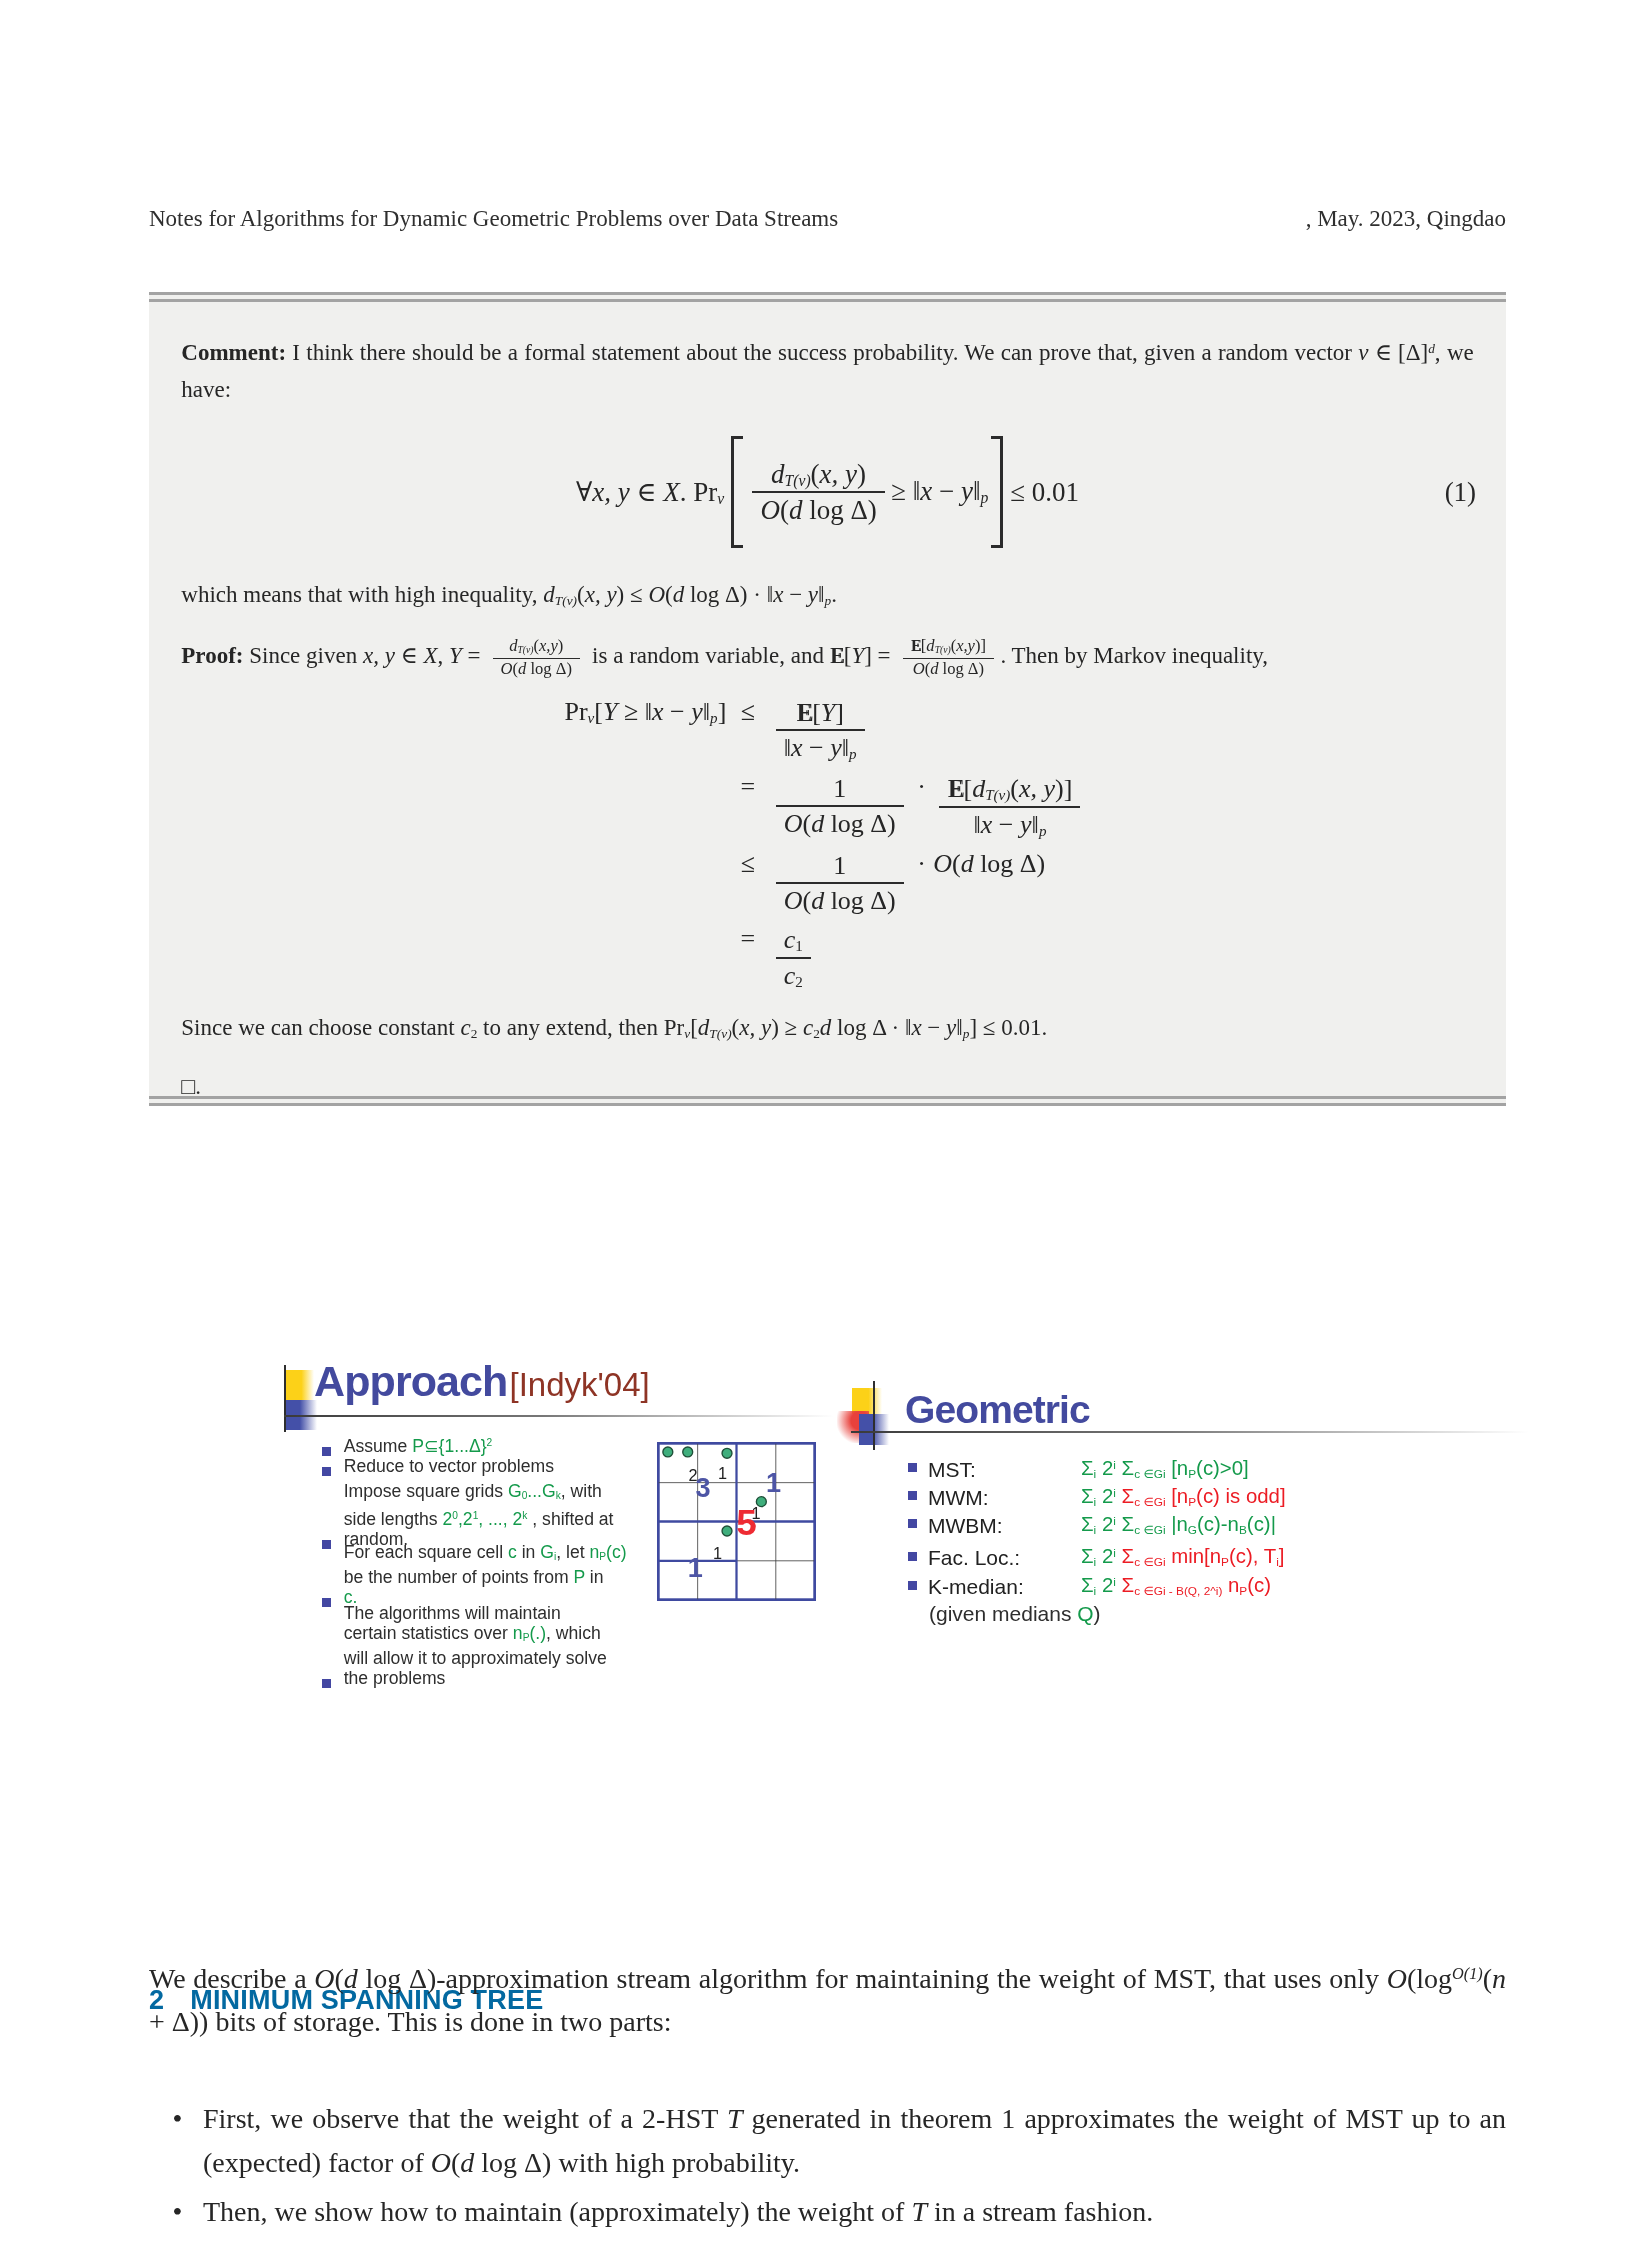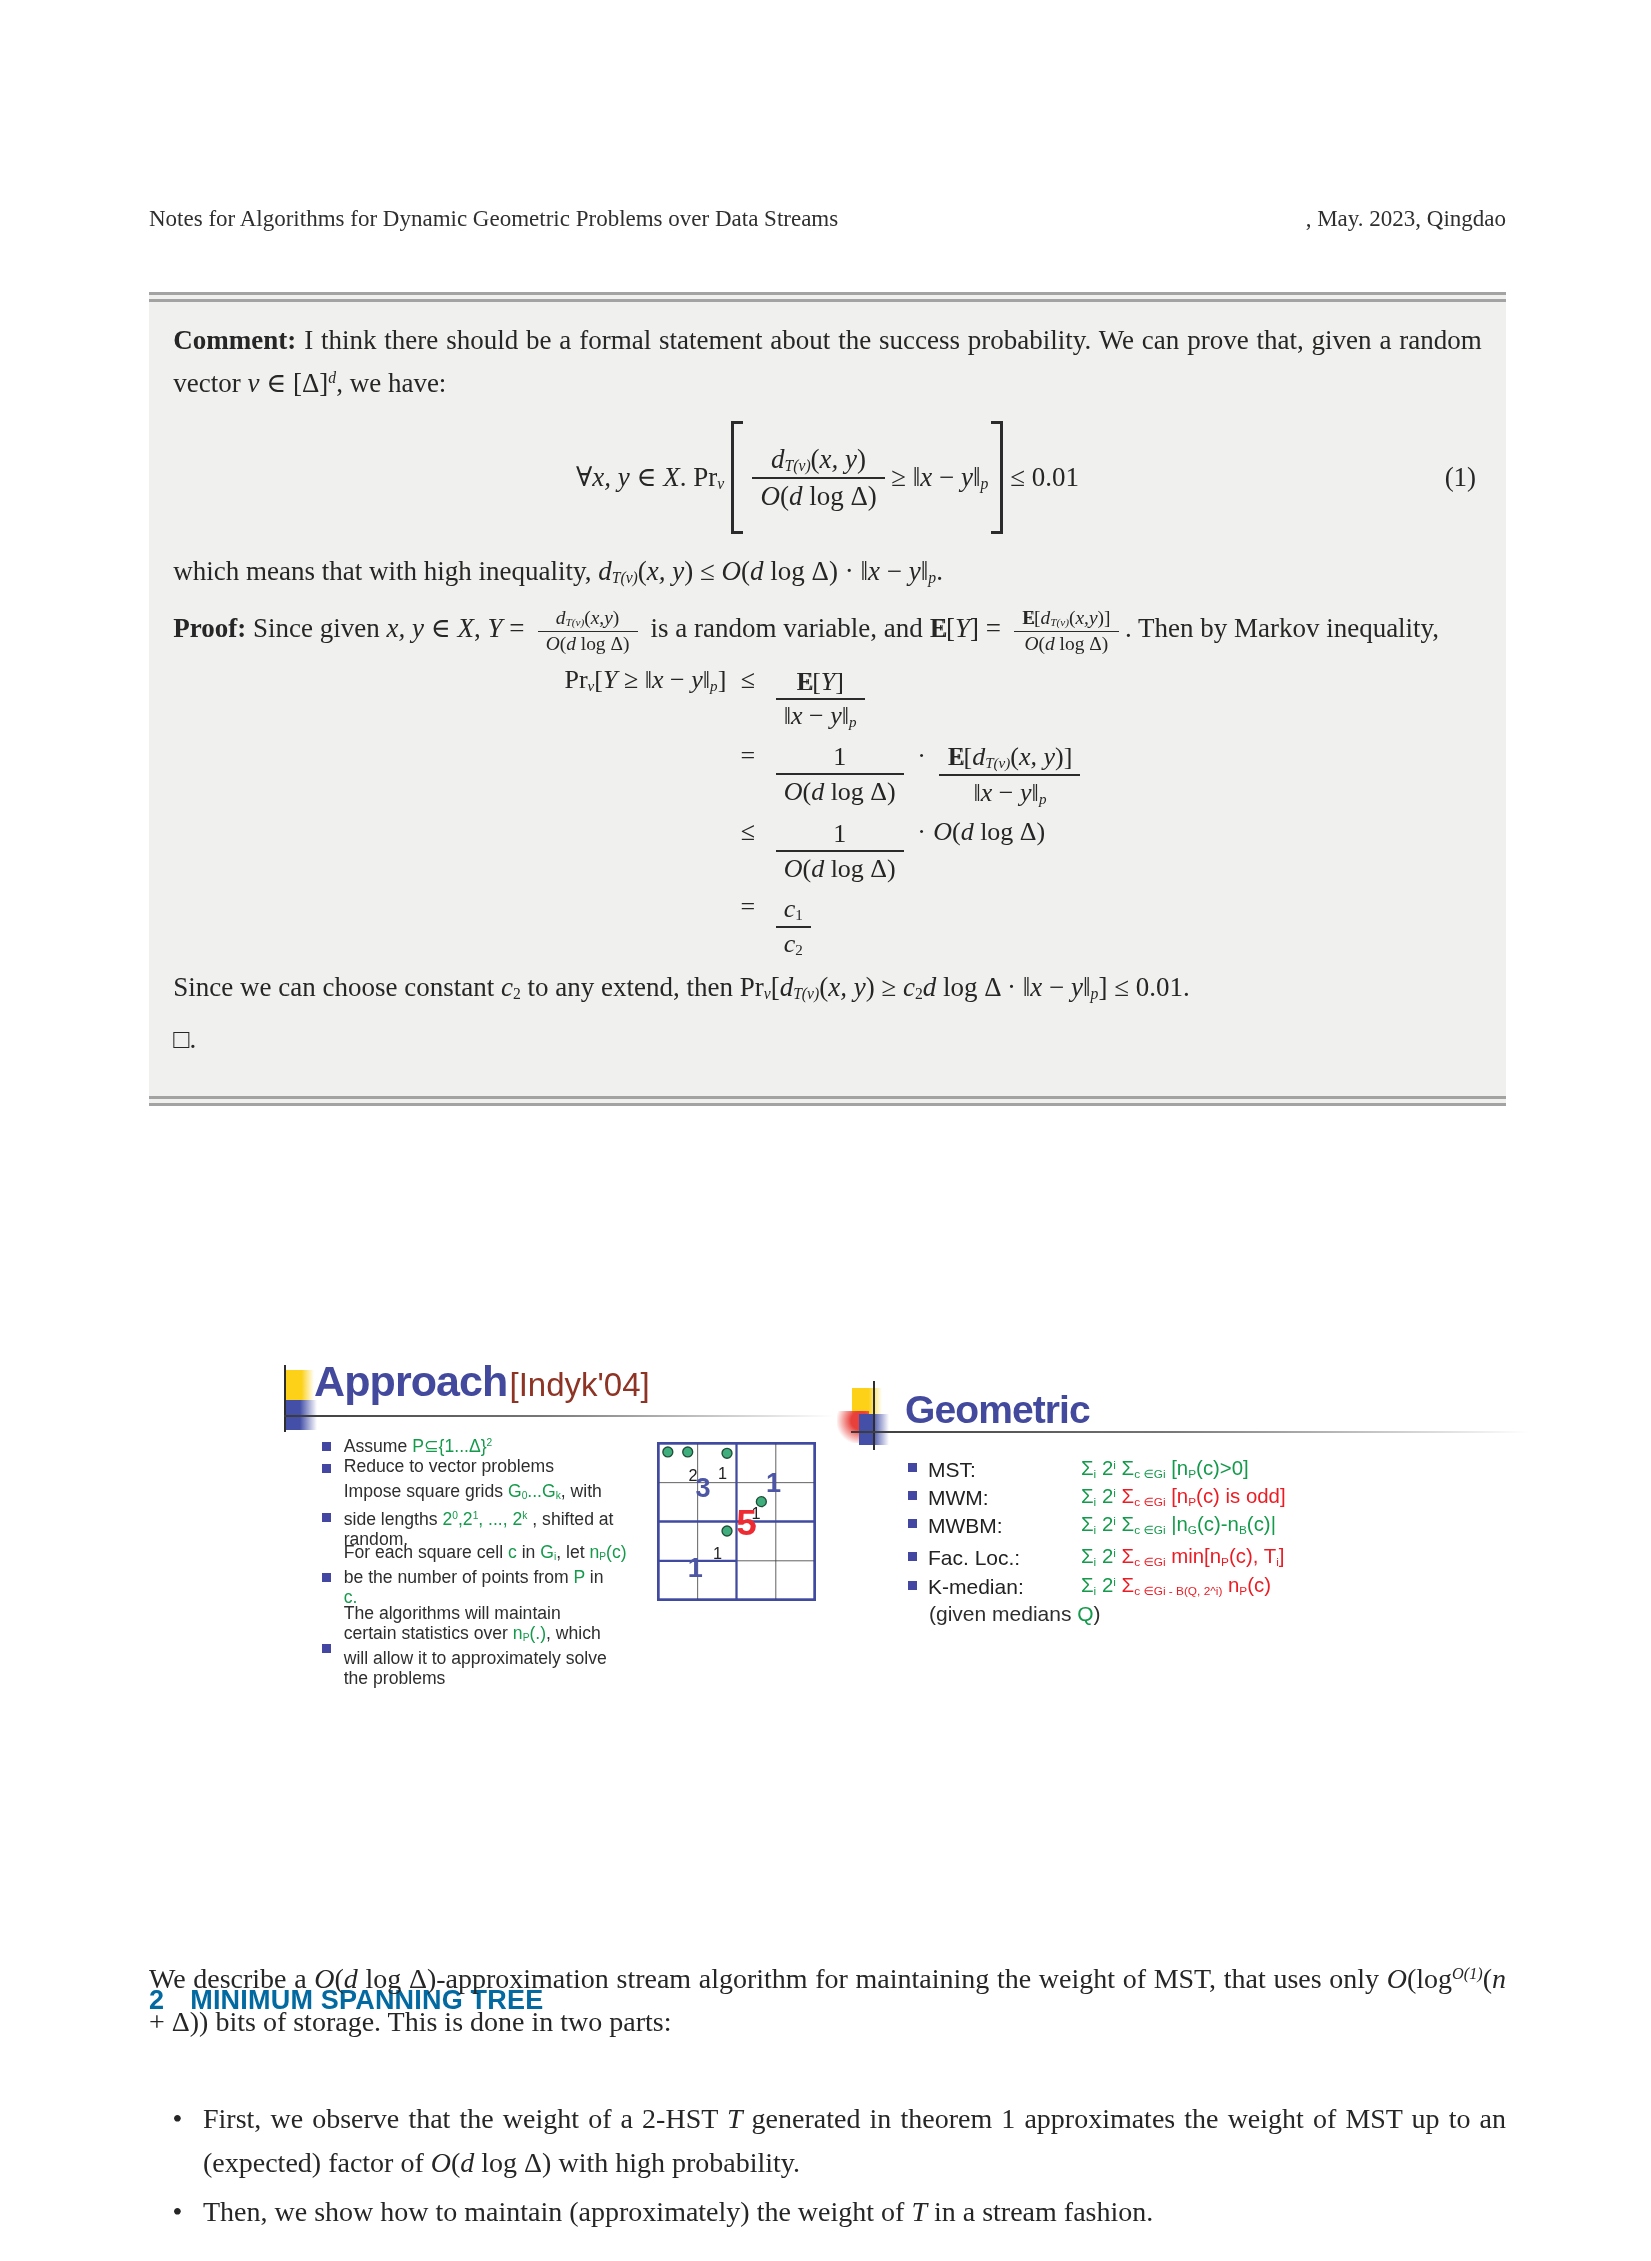--- a/index.html
+++ b/index.html
@@ -19,21 +19,21 @@
   .dbl::after{content:attr(data-ch);position:absolute;left:0.055em;top:0}
 
   
   .hdr{position:absolute;left:149px;top:206px;width:1357px;display:flex;justify-content:space-between;
        font-size:23px;color:#2f2f2f}
 
   
   .cbox{position:absolute;left:149px;top:292px;width:1357px;height:814px;box-sizing:border-box;
         background:var(--box_bg);border-top:10.4px double var(--box_border);border-bottom:10.4px double var(--box_border);
         padding:11.8px 16.3px 0 16.3px;}
-  .para{font-size:27px;line-height:37px;margin:8px;color:var(--ink)}
+  .para{font-size:23px;line-height:37px;margin:16px;color:var(--ink)}
   .j{text-align:justify}
   .frac{display:inline-block;text-align:center;vertical-align:middle;margin:0 6.3px}
   .frac .num,.frac .den{display:block;line-height:1.12;padding:1.8px 8.1px}
   .frac .den{border-top:2.3px solid #2b2b2b}
   .fi{font-size:0.72em}
   .fi .den{border-top-width:1.8px}
   .eq1{display:flex;align-items:center;justify-content:center;height:136px;position:relative;
        font-size:27px;margin-top:6.3px}
   .brk{display:inline-block;width:9px;align-self:stretch;margin:11.8px 2.7px;border:0 solid #2b2b2b}
   .bl{border-left-width:3.2px;border-top-width:3.2px;border-bottom-width:3.2px;margin-left:7.2px}
@@ -50,21 +50,21 @@
   .slide{position:absolute;font-family:"Liberation Sans","DejaVu Sans",sans-serif;color:#2e2e2e}
   .sl-el{position:absolute}
   .vline{width:1.8px;background:#2e2e2e}
   .hrule{height:2.3px;background:linear-gradient(to right,#3a3a3a 0%,#777 45%,rgba(160,160,160,0) 96%)}
   .dy{background:linear-gradient(to right,var(--decor_yellow) 55%,rgba(252,209,24,0) 100%)}
   .db{background:linear-gradient(to right,var(--decor_blue) 45%,rgba(68,80,168,0) 100%)}
   .dr{background:radial-gradient(circle at 72% 30%,var(--decor_red) 28%,rgba(232,65,60,0) 75%)}
   .sl-title{font-size:43px;font-weight:600;color:var(--accent_blue);letter-spacing:-0.9px;white-space:nowrap}
   .sl-cite{font-size:33px;font-weight:500;color:var(--maroon);letter-spacing:0}
   .est-title{font-size:39px}
-  .sb{position:absolute;display:flex;align-items:center}
+  .sb{position:absolute;display:flex;align-items:flex-end}
   .sb .mk{flex:0 0 auto;width:9px;height:9px;background:var(--bullet_blue);margin-top:5px}
   .sb .tx{margin-left:12.7px;font-size:17.6px;line-height:20px;font-weight:500}
   .erow-lb{position:absolute;font-size:21px;font-weight:500;color:#222}
   .erow-f{position:absolute;font-size:20.4px;font-weight:500;white-space:nowrap}
   .emk{position:absolute;width:9px;height:9px;background:var(--bullet_blue)}
   .enote{position:absolute;font-size:21px;font-weight:500}
   .gl-small{font-family:"Liberation Sans","DejaVu Sans",sans-serif;font-size:36px;fill:#222}
   .gl-blue{font-family:"Liberation Sans","DejaVu Sans",sans-serif;font-size:60px;font-weight:bold;fill:var(--grid_blue)}
   .gl-red{font-family:"Liberation Sans","DejaVu Sans",sans-serif;font-size:82px;font-weight:bold;fill:#ee2b33}
 

